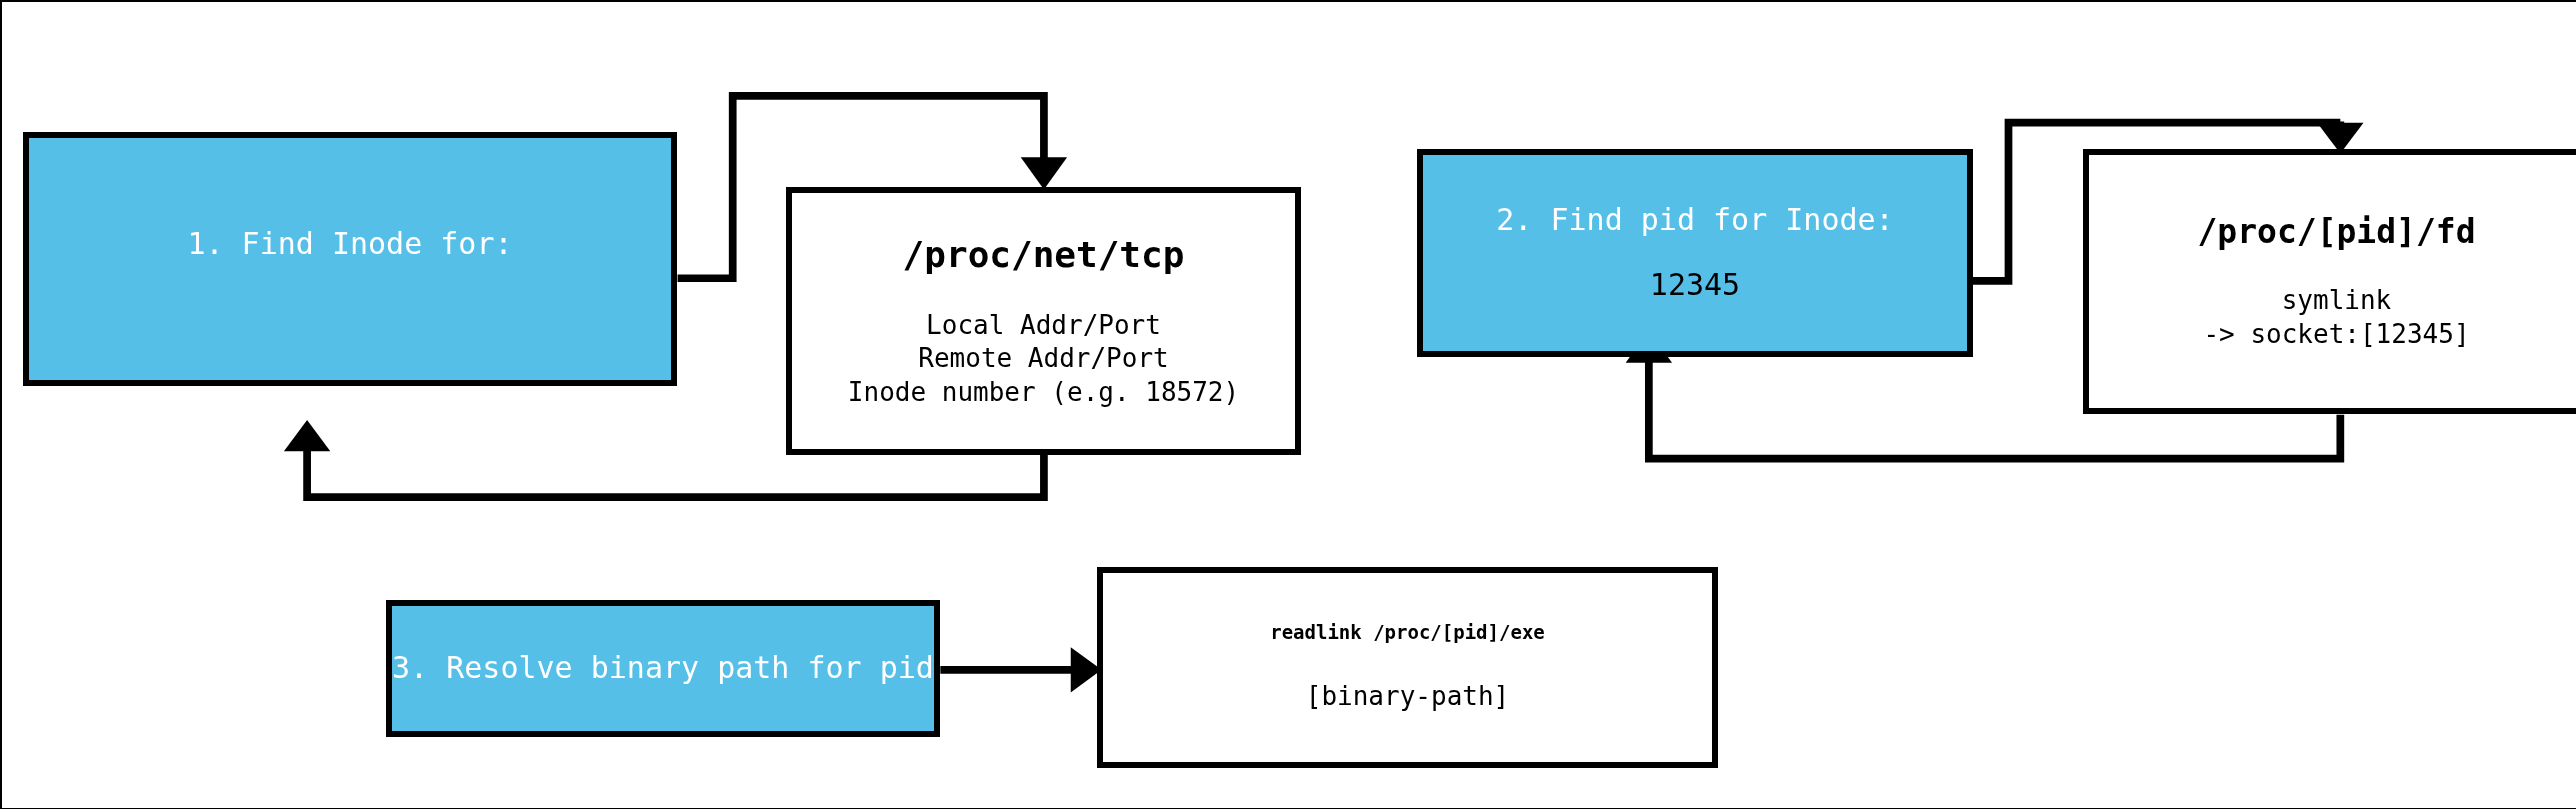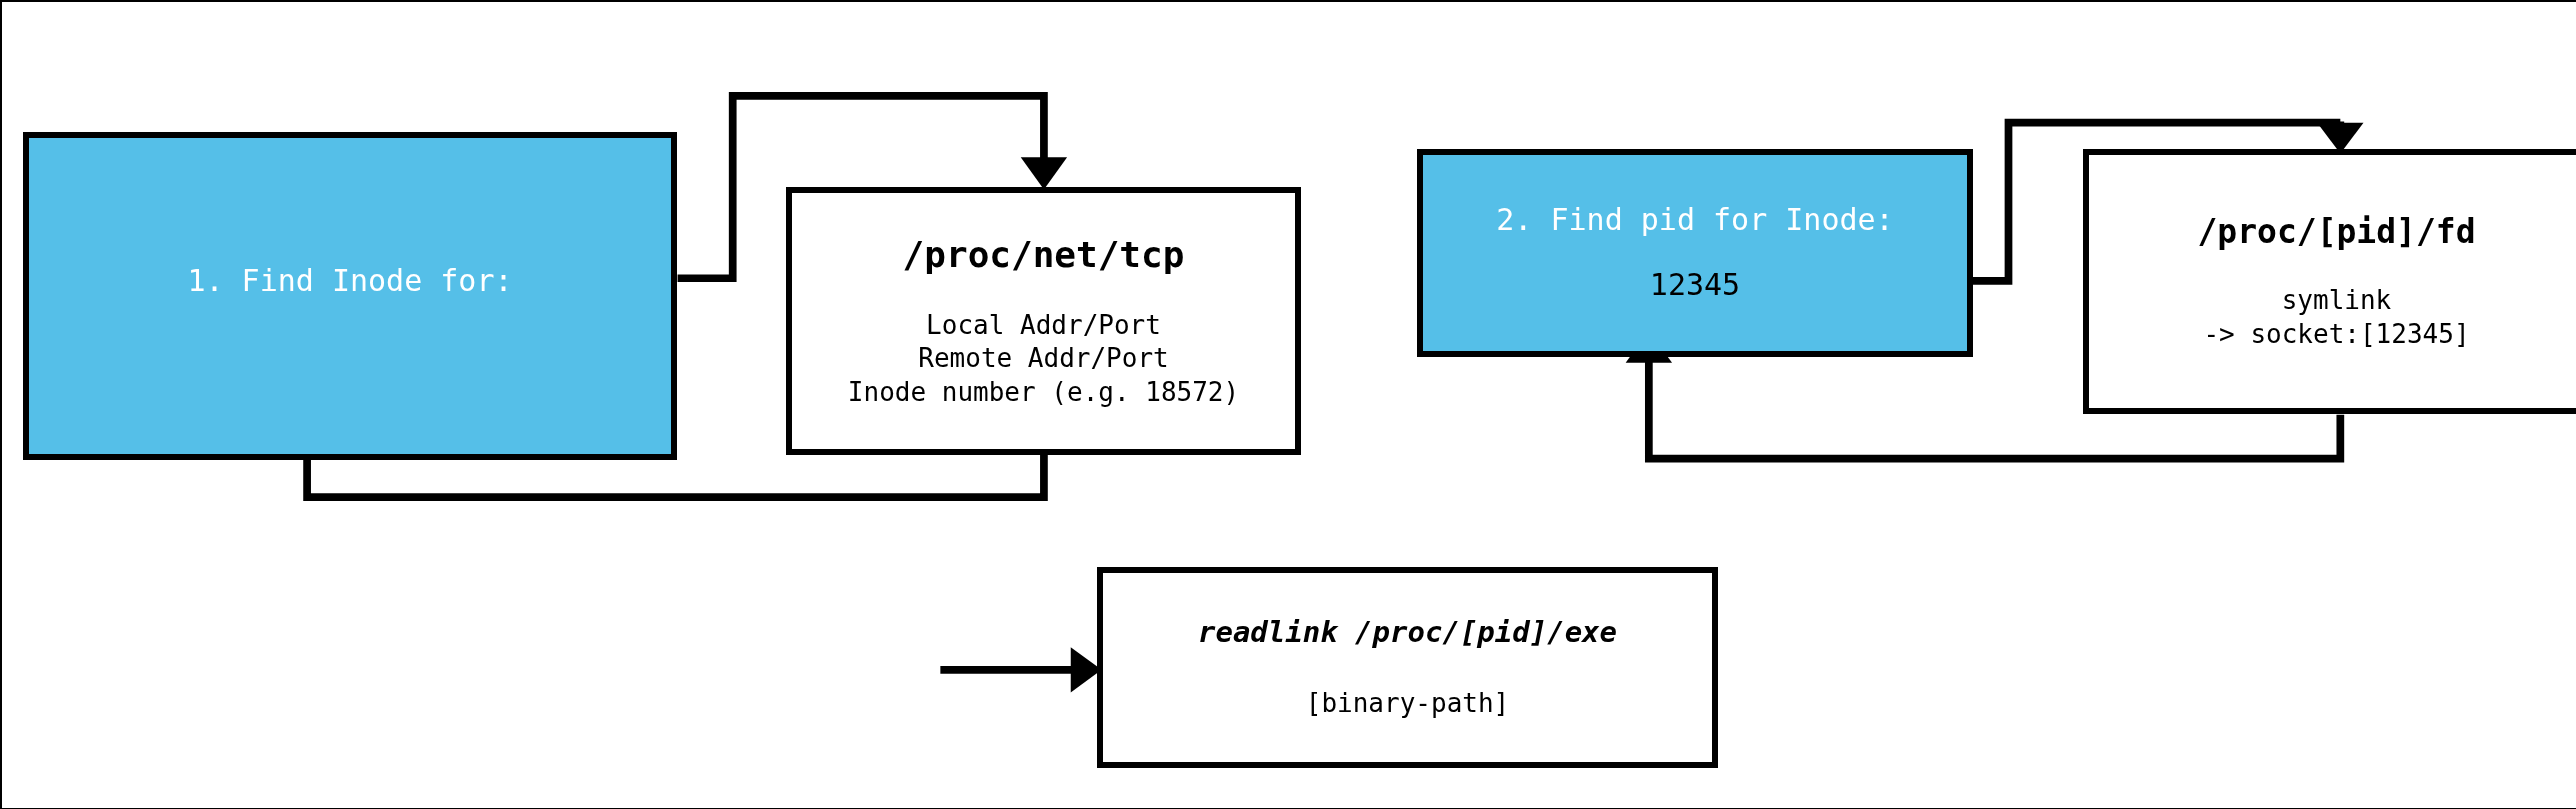--- a/index.html
+++ b/index.html
@@ -58,21 +58,21 @@
 
   .node-body {
     color: #000000;
     line-height: 1.28;
     white-space: pre-line;
     font-weight: 400;
   }
 
   
   #node-find-inode {
-    left: 23px;  top: 132px;  width: 654px; height: 328px;
+    left: 23px;  top: 132px;  width: 654px; height: 254px;
   }
   #node-find-inode .node-title { font-size: 30px; margin-bottom: 29px; }
   #node-find-inode .node-body  { font-size: 30px; }
 
   #node-proc-net-tcp {
     left: 786px; top: 187px; width: 515px; height: 268px;
   }
   #node-proc-net-tcp .node-title { font-size: 36px; margin-bottom: 32px; }
   #node-proc-net-tcp .node-body  { font-size: 26px; }
 
@@ -89,21 +89,21 @@
   #node-proc-pid-fd .node-body  { font-size: 26px; }
 
   #node-resolve-binary {
     left: 386px; top: 600px; width: 554px; height: 137px;
   }
   #node-resolve-binary .node-title { font-size: 30px; }
 
   #node-readlink {
     left: 1097px; top: 567px; width: 621px; height: 201px;
   }
-  #node-readlink .node-title { font-size: 29px; margin-bottom: 16px; font-style: italic; }
+  #node-readlink .node-title { font-size: 19px; margin-bottom: 16px; }
   #node-readlink .node-body  { font-size: 26px; margin-top: 20px; }
 
   .edge-path {
     fill: none;
     stroke: #000000;
     stroke-width: 15;
     stroke-linecap: butt;
     stroke-linejoin: miter;
   }
   .edge-head { fill: #000000; }
@@ -158,20 +158,23 @@
     <div class="node-title on-blue">2. Find pid for Inode:</div>
     <div class="node-body">12345</div>
   </div>
 
   <div class="node plain" id="node-proc-pid-fd">
     <div class="node-title on-white">/proc/[pid]/fd</div>
     <div class="node-body">symlink
 -&gt; socket:[12345]</div>
   </div>
 
+  <div class="node blue" id="node-resolve-binary">
+    <div class="node-title on-blue">3. Resolve binary path for pid</div>
+  </div>
 
   <div class="node plain" id="node-readlink">
     <div class="node-title on-white">readlink /proc/[pid]/exe</div>
     <div class="node-body">[binary-path]</div>
   </div>
 
 </div>
 
 
 </body></html>

